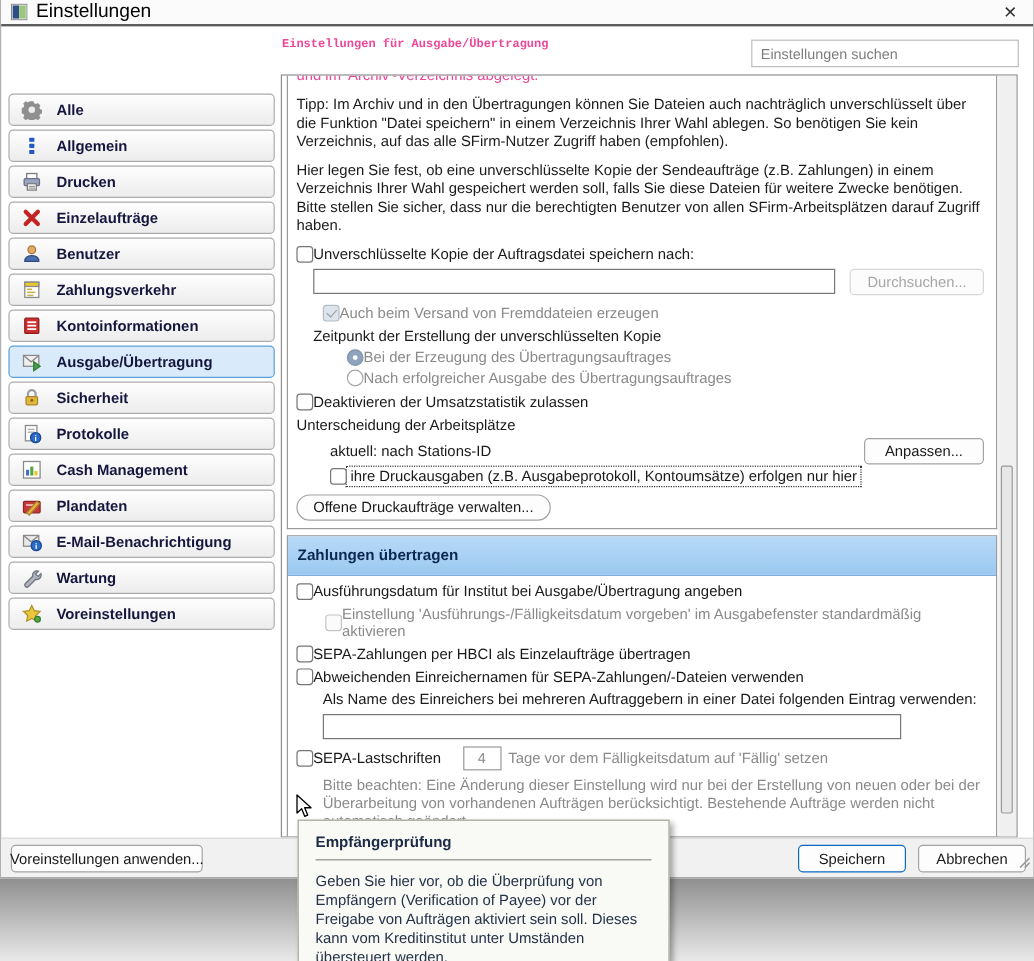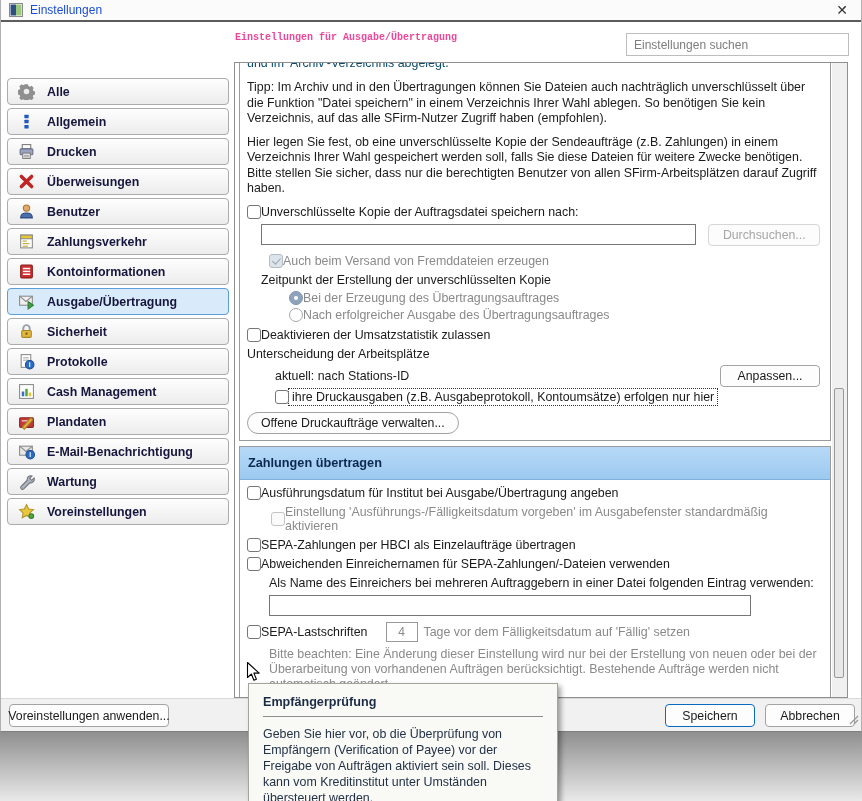--- a/index.html
+++ b/index.html
@@ -11,21 +11,21 @@
   }
   
   .backdrop { position:absolute; left:0; top:732px; width:862px; height:69px;
     background:linear-gradient(#8f8f8f, #e9e9e9); }
   
   .window { position:absolute; left:0; top:0; width:862px; height:732px; background:#fff;
     border-left:1px solid #b0b0b0; border-right:1px solid #b0b0b0; border-bottom:1px solid #7f7f7f; }
   .titlebar { height:22px; display:flex; align-items:center; padding:0 8px; background:#fbfbfb;
     border-bottom:2px solid #5c5c5c; }
   .titlebar .app-icon { width:14px; height:14px; margin-right:7px; display:inline-flex; }
-  .titlebar .title { font-size:12px; color:#1d4ed8; }
+  .titlebar .title { font-size:16px; color:#000000; }
   .titlebar .close { margin-left:auto; font-size:14px; color:#333; width:22px; text-align:center; cursor:default; }
   
   .hdr-title { position:absolute; left:234px; top:32px; font-size:10px; font-weight:bold; color:#ec4899;font-family:Liberation Mono, monospace; }
   .search { position:absolute; left:625px; top:33px; width:223px; height:23px;
     border:1px solid #bdbdbd; font-family:inherit; font-size:12px; padding:0 7px; color:#333; outline:none; }
   .search::placeholder { color:#7d7d7d; }
   
   .sidebar { position:absolute; left:6px; top:78px; width:222px; }
   .side-item { height:27px; margin-bottom:3px; border:1px solid #ababab; border-radius:4px;
     background:linear-gradient(#fefefe,#ececec); display:flex; align-items:center;
@@ -37,21 +37,21 @@
   .panel { position:absolute; left:233px; top:62px; width:614px; height:636px;
     border:1px solid #8f8f8f; background:#fff; overflow:hidden; }
   .panel-inner { position:absolute; left:4px; top:0; right:16px; bottom:0; }
   .scrollbar { position:absolute; right:0; top:0; width:15px; height:100%; background:#f0f0f0; }
   .scroll-thumb { position:absolute; left:2px; width:10px; top:325px; height:290px;
     background:#e7e7e7; border:1px solid #999; border-radius:2px; }
   .gbox { border:1px solid #9b9b9b; }
   .gbox.upper { border-top:none; padding:0 10px 6px 7px; }
   .gbox.lower { margin-top:5px; padding:0 10px 8px 7px; }
   .clipped { height:9px; overflow:hidden; }
-  .clipped > div { margin-top:-7px; font-size:12.4px; color:#0c4a6e; }
+  .clipped > div { margin-top:-7px; font-size:12.4px; color:#ec4899; }
   .para { margin:8px 0; font-size:12.4px; line-height:15.5px; color:#1b1b1b; }
   .row { display:flex; align-items:center; gap:0; margin:5px 0; font-size:12.4px; color:#1a1a1a; }
   .gray { color:#8a8a8a; }
   .lbl { font-size:12.4px; color:#1a1a1a; margin:4px 0; }
   .ind1 { margin-left:28px; }
   .ind2 { margin-left:22px; }
   
   .cb { width:14px; height:14px; border:1px solid #767676; border-radius:3px; background:#fff;
     flex:0 0 auto; position:relative; }
   .cb.checked { background:var(--accent,#2d6fbb); border-color:var(--accent,#2d6fbb); }
@@ -149,21 +149,21 @@
             </svg>
           </span>
           <span>Drucken</span>
         </div>
         <div class="side-item">
           <span class="side-icon">
             <svg viewBox="0 0 16 16">
               <path d="M3.2 3.2L12.8 12.8M12.8 3.2L3.2 12.8" stroke="#c22424" stroke-width="3.3" stroke-linecap="round"></path>
             </svg>
           </span>
-          <span>Überweisungen</span>
+          <span>Einzelaufträge</span>
         </div>
         <div class="side-item">
           <span class="side-icon">
             <svg viewBox="0 0 16 16">
               <circle cx="8" cy="4.8" r="3" fill="#e2aa66" stroke="#a87838"></circle>
               <path d="M2.5 14c0-3 2.4-4.6 5.5-4.6s5.5 1.6 5.5 4.6z" fill="#4a6fad" stroke="#2d4a80"></path>
             </svg>
           </span>
           <span>Benutzer</span>
         </div>

